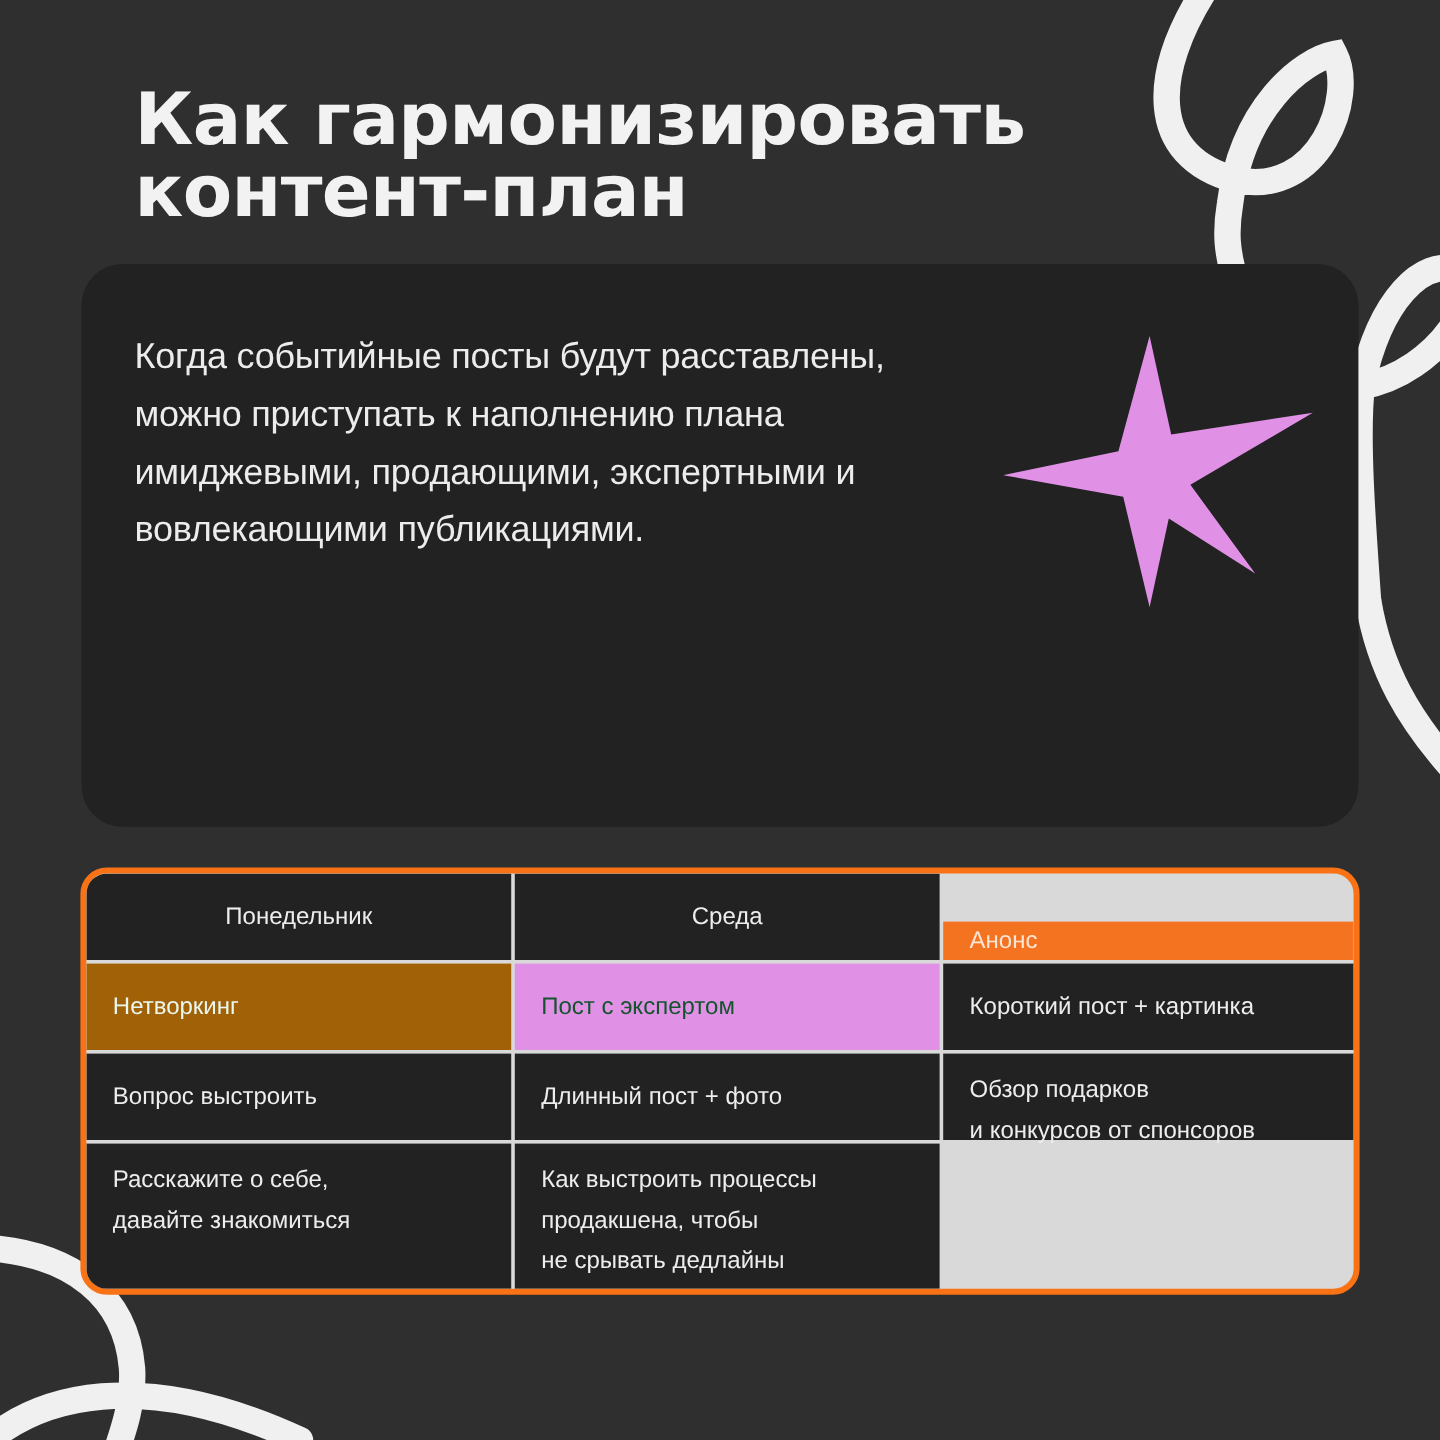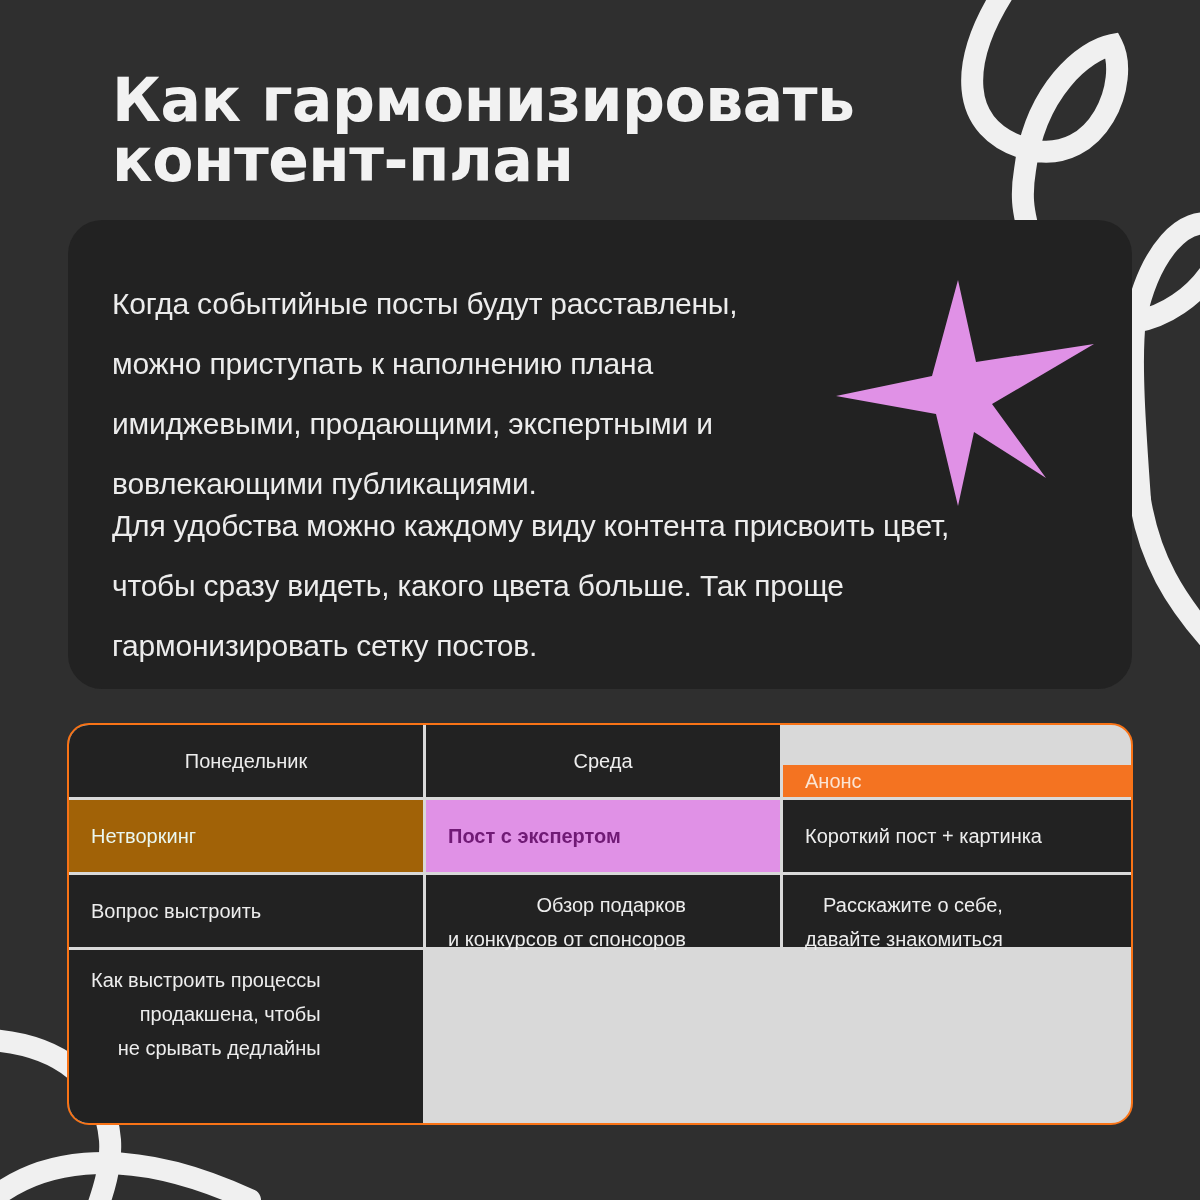--- a/index.html
+++ b/index.html
@@ -19,52 +19,51 @@
       width: 760px;
     }
     .card {
       position: absolute; left: 68px; top: 220px;
       width: 1064px; height: 469px;
       background: #222222; border-radius: 34px;
       z-index: 2;
     }
     .card p {
       position: absolute; left: 44px; margin: 0;
-      font-size: 30px; line-height: 60px; color: #ececec;
+      font-size: 30px; line-height: 48px; color: #ececec;
       letter-spacing: -0.2px;
     }
     .card .p1 { top: 54px; width: 720px; }
     .card .p2 { top: 276px; width: 880px; }
     .star { position: absolute; left: 768px; top: 60px; width: 260px; height: 228px; }
 
     .tbl {
       position: absolute; left: 67px; top: 723px;
-      width: 1066px; height: 402px;
-      border: 2px solid #f97316; border-radius: 22px;
+      width: 1066px; height: 356px;
+      border: 5px solid #f97316; border-radius: 22px;
       background: #222222; overflow: hidden;
       display: grid;
       grid-template-columns: 354px 354px 1fr;
       grid-template-rows: 72px 72px 72px 1fr;
       gap: 3px;
       background-color: #d9d9d9;
       z-index: 2;
       box-sizing: border-box;
-      text-align: right;
     }
     .cell {
       background: #222222; display: flex; align-items: center;
       padding: 0 22px; font-size: 20px; color: #ededed;
       box-sizing: border-box; white-space: pre-line; line-height: 34px;
     }
     .cell.head { justify-content: center; font-size: 20px; }
     .cell.tall { align-items: flex-start; padding-top: 13px; }
     .cell.tall.c3 { }
     .orange { background: #f47321; color: #fbe4d3; margin-top: 40px; }
     .green { background: #a16207; color: #eaf7ef; }
-    .pink { background: #e091e6; color: #701a75; font-weight: bold; }
+    .pink { background: #e091e6; color: #14532d; }
   </style>
 </head>
 <body>
 
 <svg class="deco" viewBox="0 0 1200 1200">
   <g fill="none" stroke="#f0f0f0" stroke-width="22" stroke-linecap="round">
 
     <path d="M1005 -10 C 960 60, 955 130, 1030 150 C 1100 165, 1130 80, 1112 45 C 1085 50, 1035 90, 1025 170 C 1020 200, 1025 215, 1027 225"></path>
 
     <path d="M1140 500 C 1135 430, 1130 360, 1135 320 C 1150 250, 1185 215, 1215 225 C 1240 240, 1200 310, 1135 322"></path>
@@ -72,36 +71,36 @@
 
     <path d="M-10 1040 C 60 1045, 105 1080, 110 1140 C 112 1170, 100 1200, 95 1215"></path>
     <path d="M-20 1210 C 30 1160, 120 1140, 250 1200"></path>
   </g>
 </svg>
 
 <h1 class="title">Как гармонизировать контент-план</h1>
 
 <div class="card">
   <p class="p1">Когда событийные посты будут расставлены, можно приступать к наполнению плана имиджевыми, продающими, экспертными и вовлекающими публикациями.</p>
-  <p class="p2">Для удобства можно каждому виду контента присвоить цвет, чтобы сразу видеть, какого цвета больше. Так проще гармонизировать сетку постов.</p>
   <svg class="star" viewBox="0 0 260 228">
     <polygon fill="#e091e6" points="122,0 140,82 258,64 156,124 210,198 138,152 122,226 100,134 0,116 96,96"></polygon>
   </svg>
 </div>
 
 <div class="tbl">
   <div class="cell head">Понедельник</div>
   <div class="cell head">Среда</div>
 
   <div class="cell orange">Анонс</div>
   <div class="cell green">Нетворкинг</div>
   <div class="cell pink">Пост с экспертом</div>
 
   <div class="cell">Короткий пост + картинка</div>
   <div class="cell">Вопрос выстроить</div>
+  <div class="cell">Длинный пост + фото</div>
 
   <div class="cell tall">Обзор подарков
 и конкурсов от спонсоров</div>
   <div class="cell tall">Расскажите о себе,
 давайте знакомиться</div>
   <div class="cell tall c3">Как выстроить процессы
 продакшена, чтобы
 не срывать дедлайны</div>
 </div>
 

